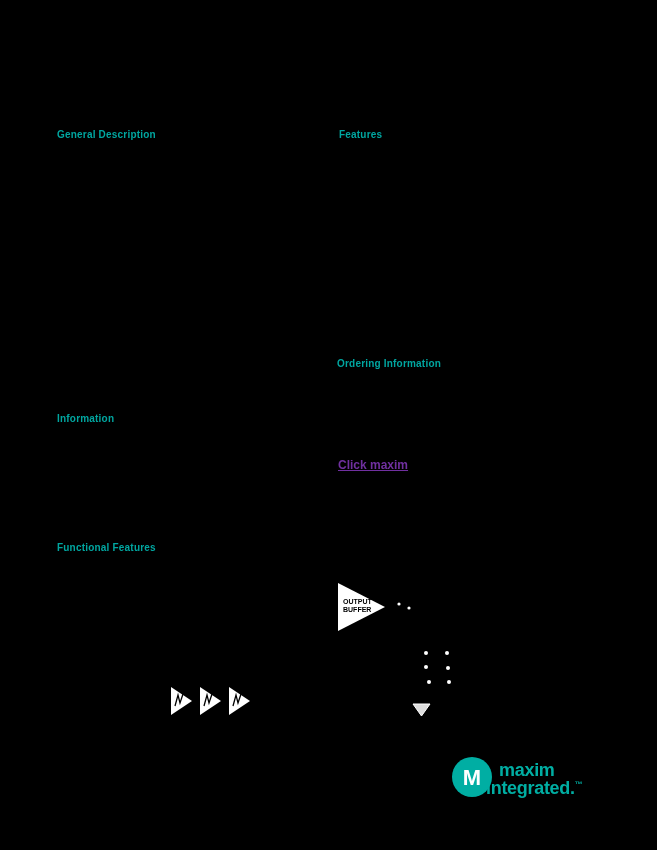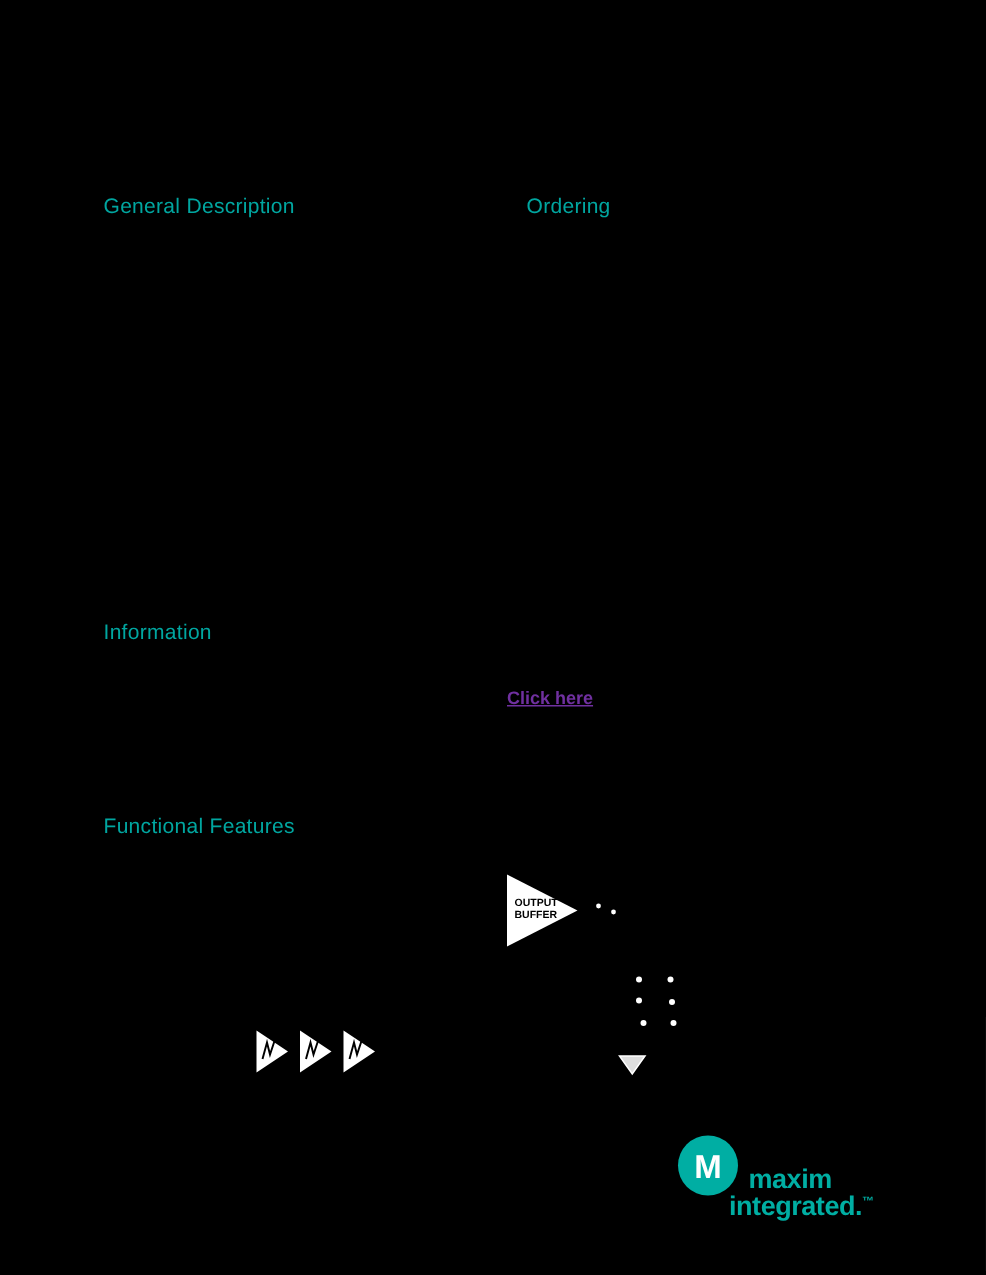--- a/index.html
+++ b/index.html
@@ -6,25 +6,24 @@
   .page{
     position:relative;
     width:657px;height:850px;
     background:#000000;
     font-family:"Liberation Sans", sans-serif;
     overflow:hidden;
   }
   .heading{
     position:absolute;
     color:#00A6A0;
-    font-weight:normal;
-    font-size:14px;
+    font-weight:bold;
+    font-size:10px;
     letter-spacing:0.2px;
     white-space:nowrap;
-    margin-left:12px;
   }
   .link{
     position:absolute;
     left:338px;top:458px;
     color:#7030A0;
     font-weight:bold;
     font-size:12px;
     text-decoration:underline;
     cursor:pointer;
     white-space:nowrap;
@@ -36,41 +35,41 @@
     width:40px;height:40px;
     border-radius:50%;
     background:#00AEA3;
   }
   .logo-word{
     position:absolute;
     color:#00AEA3;
     font-weight:bold;
     white-space:nowrap;
     line-height:1;
-    margin-top:16px;
   }
   .logo-word-1{left:499px;top:761px;font-size:18px;letter-spacing:-0.3px;}
   .logo-word-2{left:486px;top:779px;font-size:18px;letter-spacing:-0.3px;}
   .logo-tm{font-size:8px;vertical-align:super;font-weight:bold;}
 </style>
 </head>
 <body>
 
 <div class="page">
 
   <div class="heading" style="left:57px;top:129px;">General Description</div>
 
-  <div class="heading" style="left:339px;top:129px;">Ordering</div>
+  <div class="heading" style="left:339px;top:129px;">Features</div>
 
+  <div class="heading" style="left:337px;top:358px;">Ordering Information</div>
 
   <div class="heading" style="left:57px;top:413px;">Information</div>
 
   <div class="heading" style="left:57px;top:542px;">Functional Features</div>
 
-  <a class="link">Click here</a>
+  <a class="link">Click maxim</a>
 
   <svg class="diagram-svg" style="left:337px;top:582px;" width="80" height="54" viewBox="0 0 80 54">
     <polygon points="1,1 1,49 48,25" fill="#FFFFFF"></polygon>
     <text x="6" y="22" font-size="7" font-weight="bold" fill="#000000" font-family="Liberation Sans, sans-serif">OUTPUT</text>
     <text x="6" y="30" font-size="7" font-weight="bold" fill="#000000" font-family="Liberation Sans, sans-serif">BUFFER</text>
 
     <circle cx="62" cy="22" r="1.6" fill="#FFFFFF"></circle>
     <circle cx="72" cy="26" r="1.6" fill="#FFFFFF"></circle>
   </svg>
 

